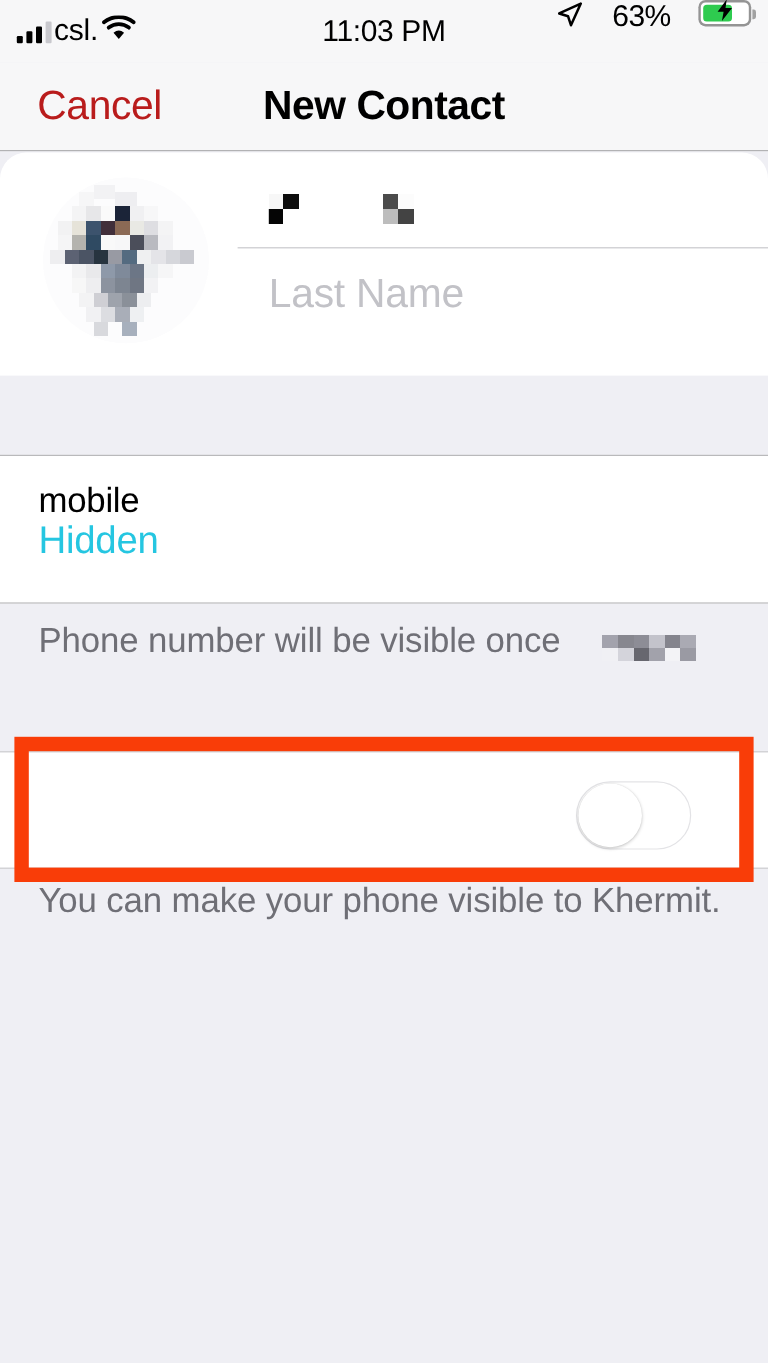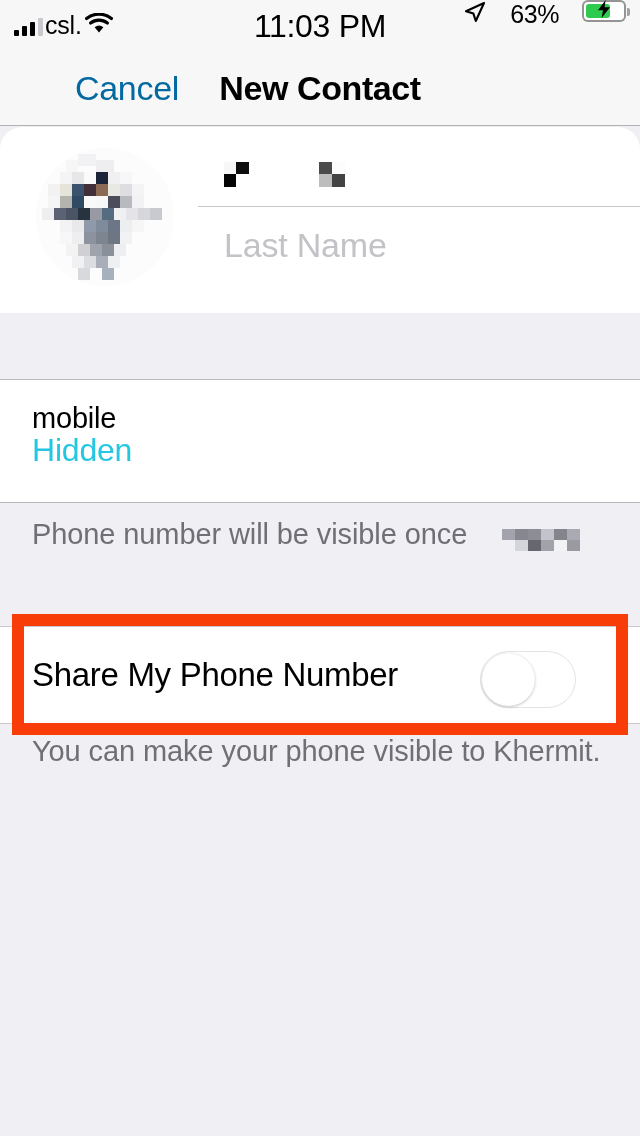--- a/index.html
+++ b/index.html
@@ -63,21 +63,21 @@
   .wifi-icon { display: block; }
   .sb-center {
     position: absolute;
     left: 0; top: 0;
     width: 640px; height: 52px;
     display: flex;
     align-items: center;
     justify-content: center;
   }
   .sb-time {
-    font-size: 32px;
+    font-size: 25px;
     color: #000;
     letter-spacing: -0.3px;
     font-weight: 400;
   }
   .sb-right {
     position: absolute;
     right: 14px; top: 0;
     height: 52px;
     display: flex;
     align-items: flex-start;
@@ -363,21 +363,21 @@
         <span class="bolt">
           <svg width="14" height="18" viewBox="0 0 14 18">
             <path d="M8.6 0 L1 10.2 L6 10.2 L4.6 18 L13 7.2 L7.6 7.2 Z" fill="#000"></path>
           </svg>
         </span>
       </span>
     </div>
   </div>
 
   <div class="nav-bar">
-    <div class="nav-cancel" style="color: #0369a1; margin-left: 44px;">Cancel</div>
+    <div class="nav-cancel" style="color: #b91c1c;">Cancel</div>
     <div class="nav-title">New Contact</div>
   </div>
 
   <div class="name-section">
 
     <div class="avatar">
       <svg width="138" height="138" viewBox="0 0 23 23" shape-rendering="crispEdges">
         <rect width="23" height="23" fill="#fcfcfd"></rect>
         <rect x="7" y="1" width="3" height="2" fill="#f2f2f4"></rect>
         <rect x="5" y="2" width="2" height="2" fill="#f6f6f7"></rect>
@@ -484,21 +484,20 @@
         <rect x="17" y="14" width="13" height="11" fill="#d4d4db"></rect>
         <rect x="30" y="14" width="13" height="11" fill="#67676f"></rect>
         <rect x="43" y="14" width="13" height="11" fill="#a2a2ab"></rect>
         <rect x="56" y="14" width="13" height="11" fill="#f3f3f6"></rect>
         <rect x="69" y="14" width="13" height="11" fill="#9a9aa3"></rect>
       </svg>
     </span>
   </div>
 
   <div class="toggle-row">
-    <div class="toggle-label">Share My Phone Number</div>
     <div class="switch">
       <span class="knob"></span>
     </div>
   </div>
 
   <div class="annot-box" style="border-color: rgb(249, 61, 8);"></div>
 
   <div class="note-2">You can make your phone visible to Khermit.</div>
 
 </div>

